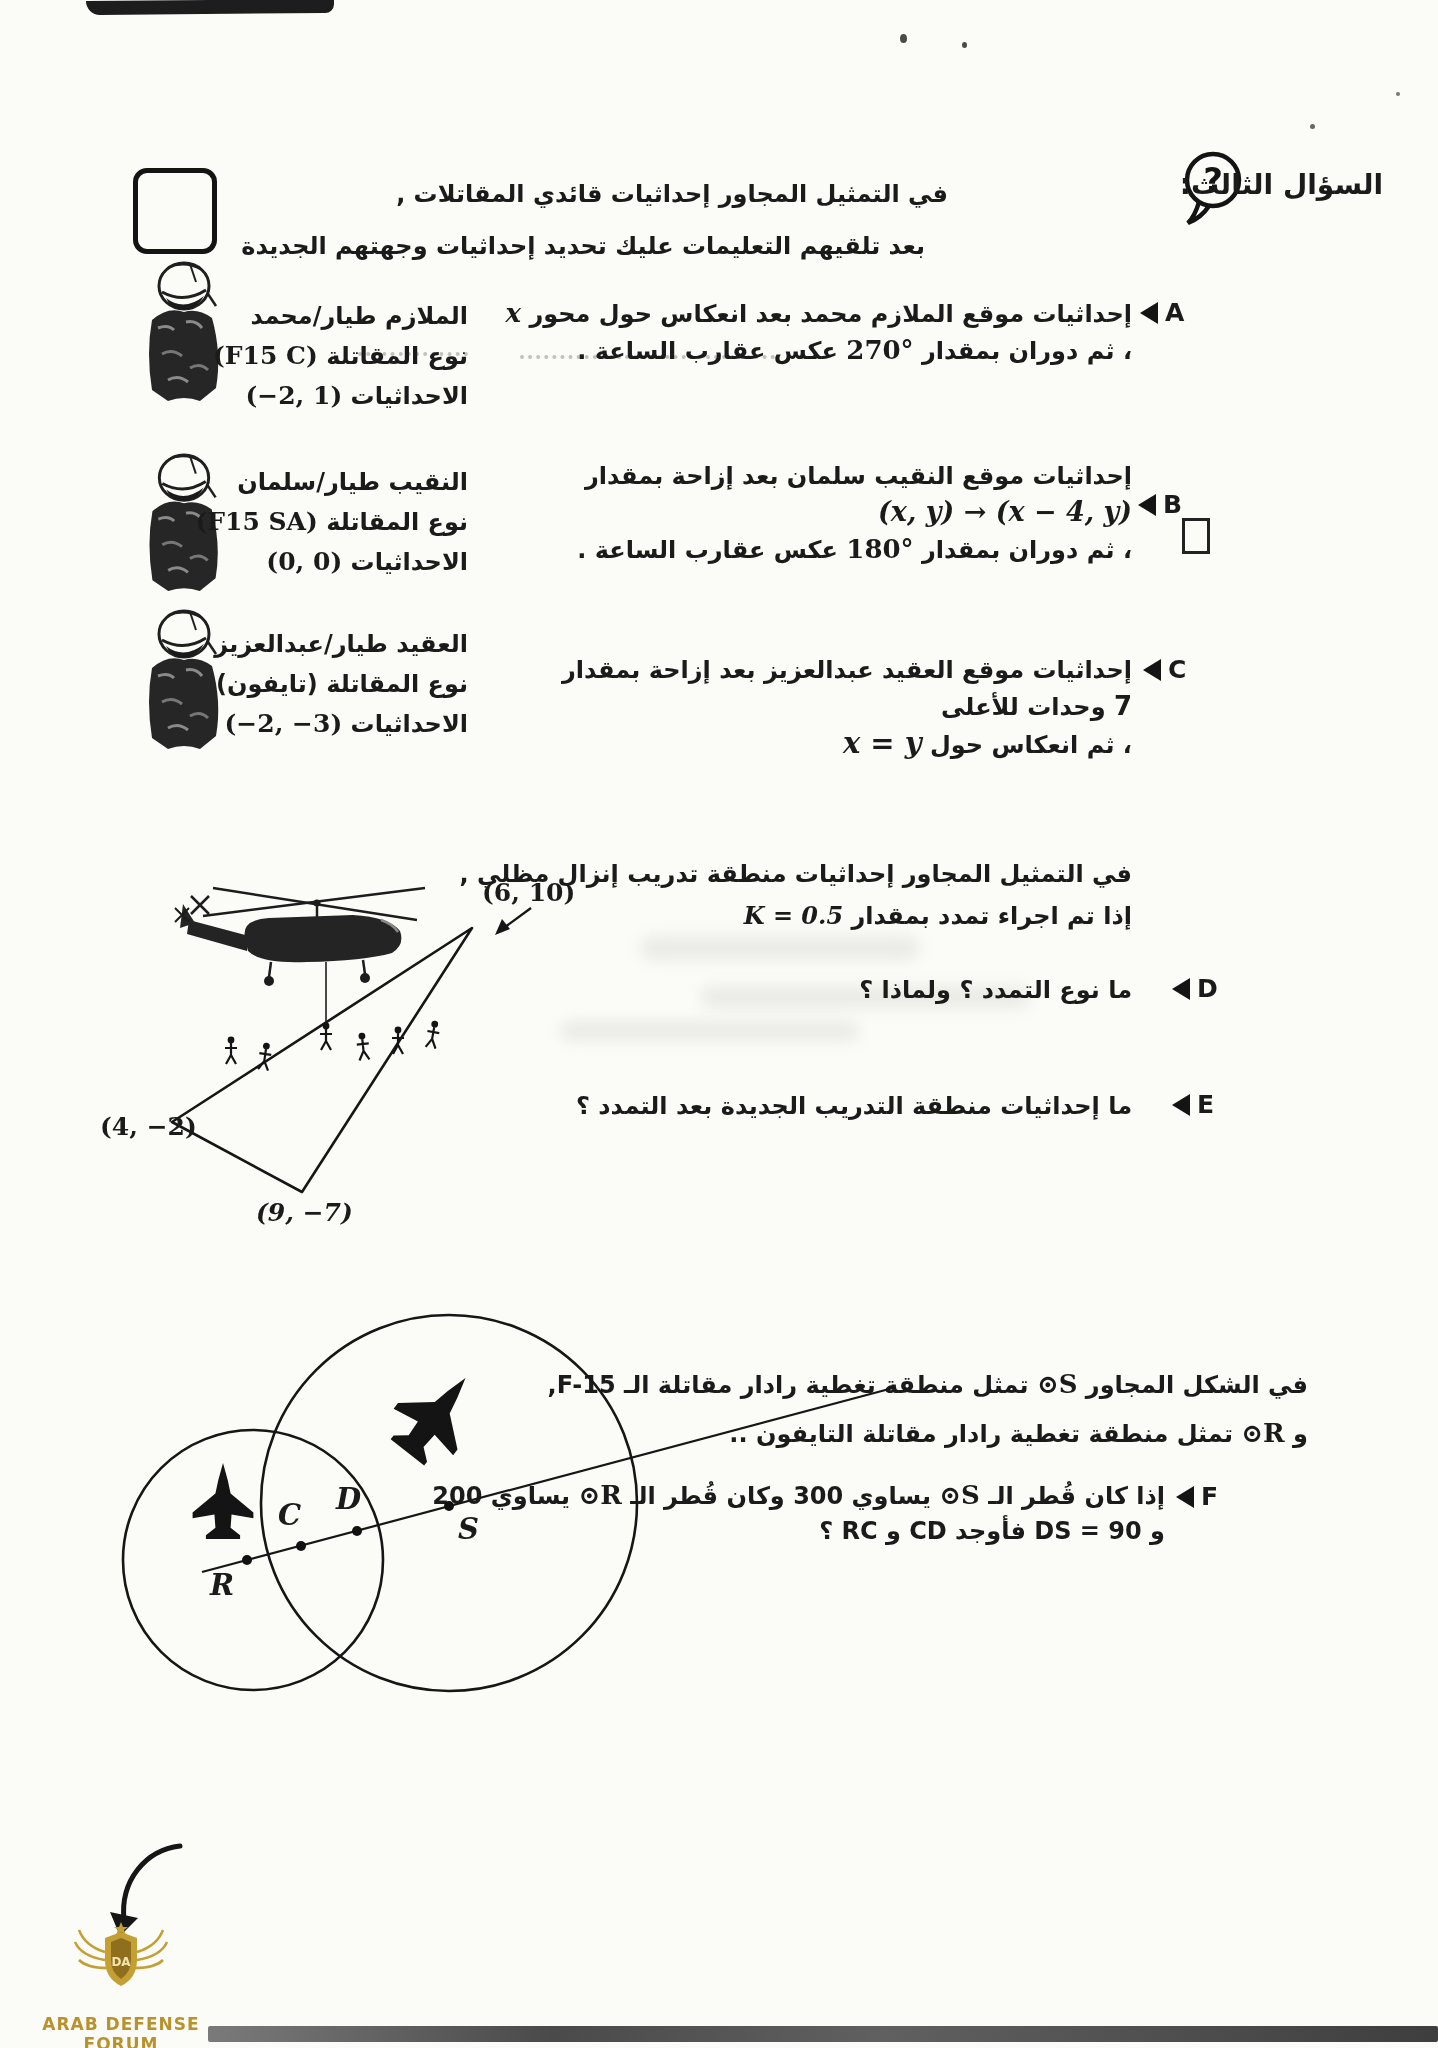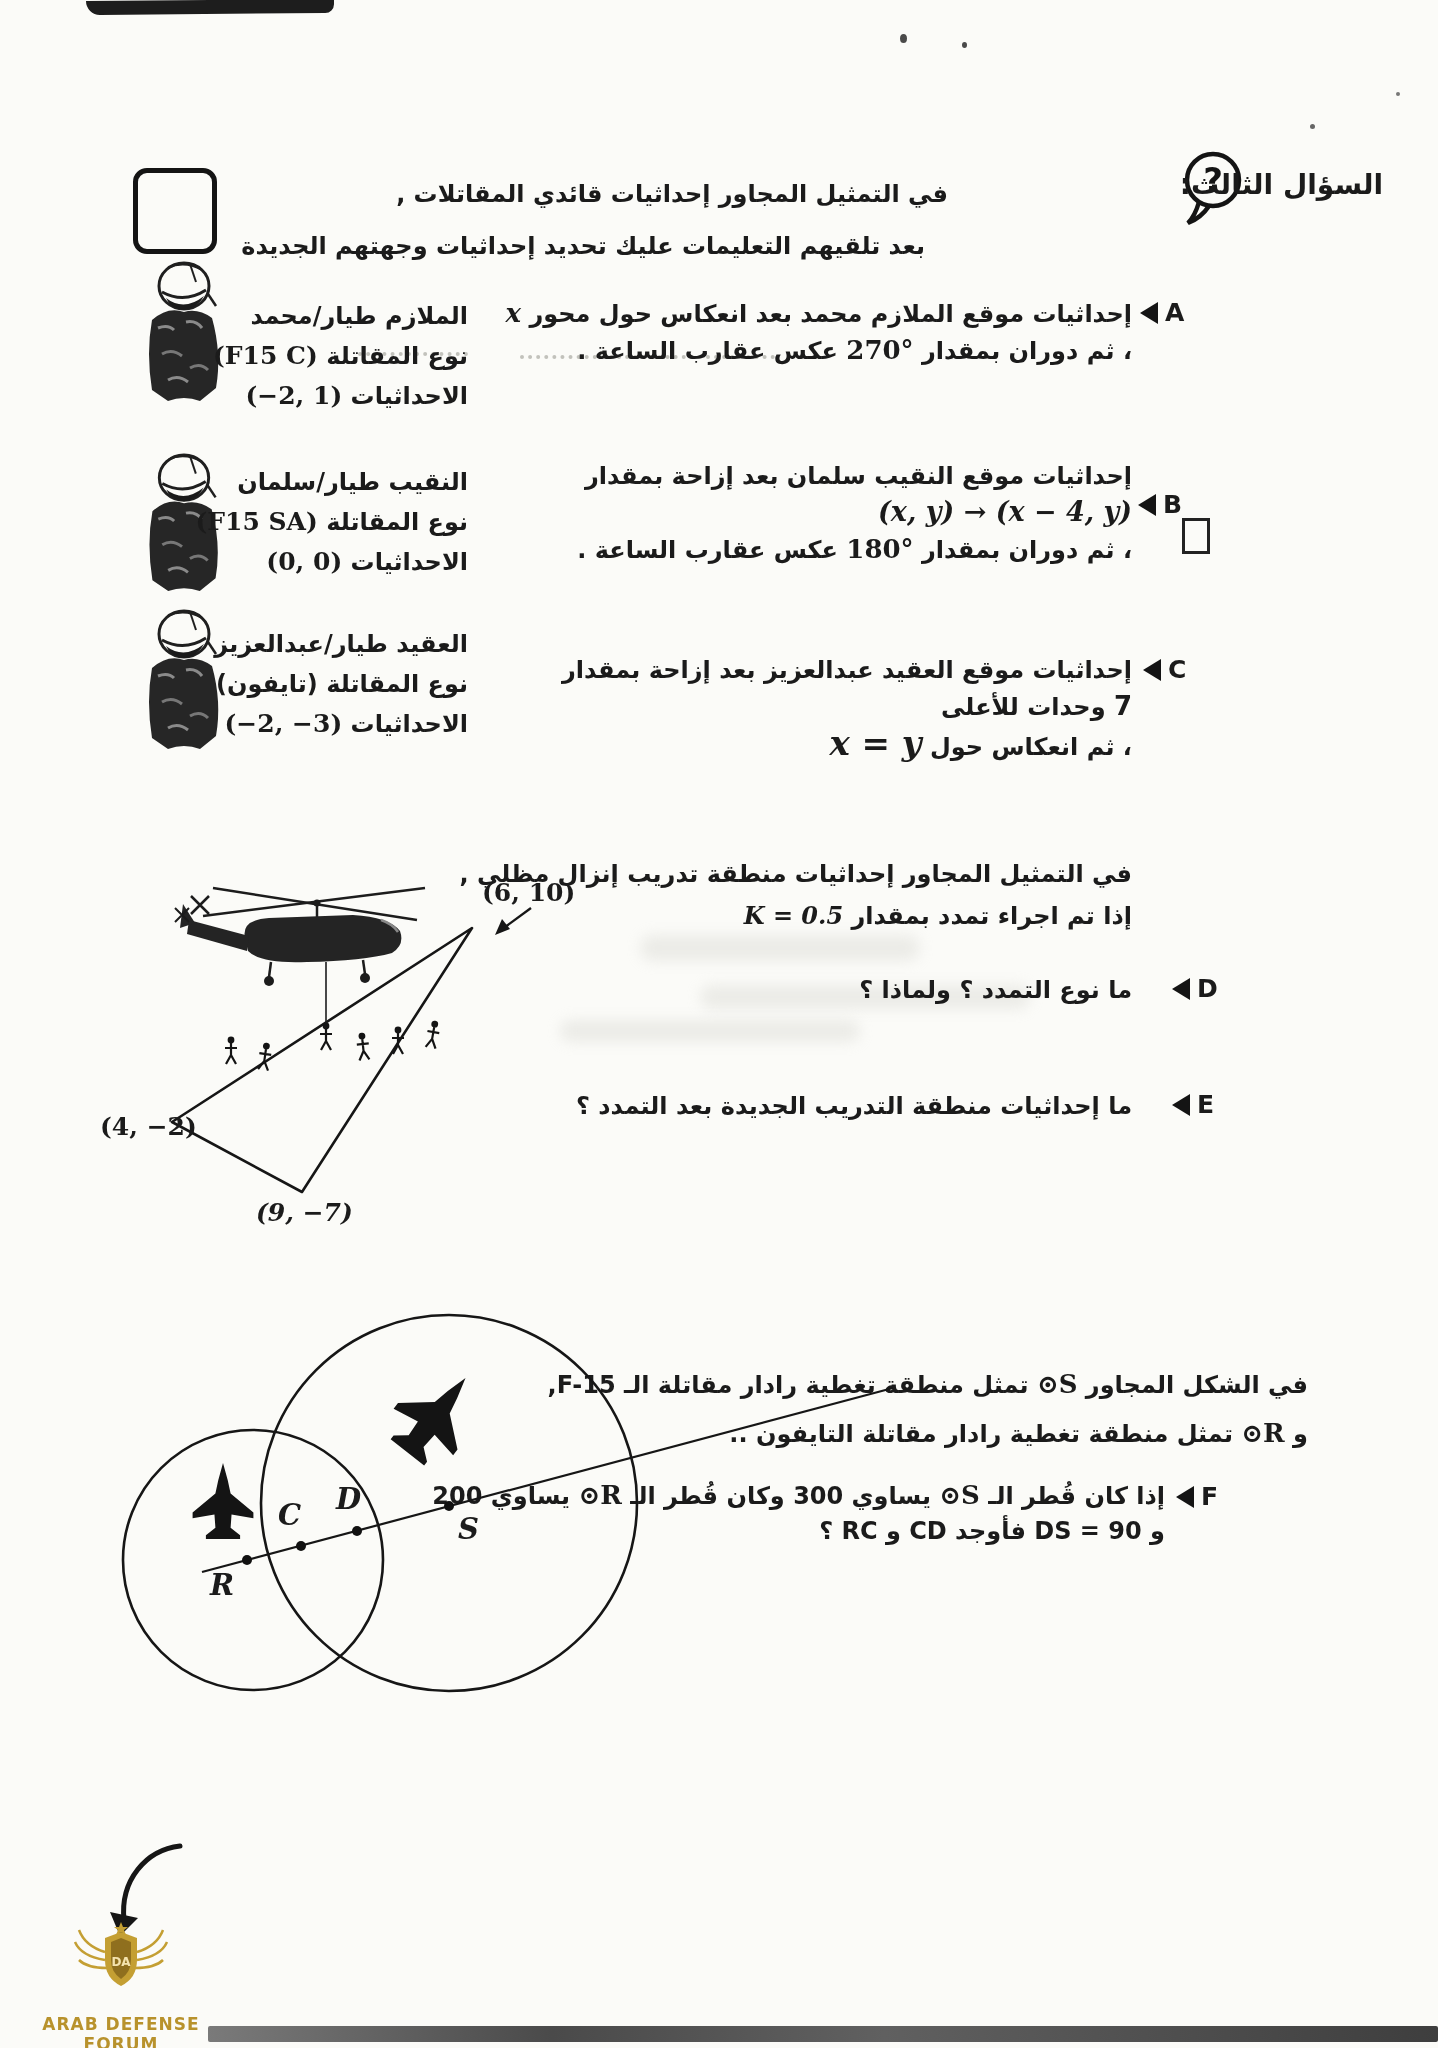--- a/index.html
+++ b/index.html
@@ -136,21 +136,21 @@
     </svg>
   <div class="ptext" style="top:624px;">
     <div class="ln">العقيد طيار/عبدالعزيز</div>
     <div class="ln"><span>نوع المقاتلة</span> <span>(تايفون)</span></div>
     <div class="ln"><span>الاحداثيات</span> <span class="math" dir="ltr">(−2, −3)</span></div>
   </div>
 
   <div class="qblock" style="top:652px;">
     <div class="ln">إحداثيات موقع العقيد عبدالعزيز بعد إزاحة بمقدار</div>
     <div class="ln" style="padding-left:120px;"><span style="font-size:26px;">7</span><span> وحدات للأعلى</span></div>
-    <div class="ln" style="padding-left:95px;"><span>، ثم انعكاس حول </span><span class="math it" dir="ltr" style="font-size:34px;">x = y</span></div>
+    <div class="ln" style="padding-left:95px;"><span>، ثم انعكاس حول </span><span class="math it" dir="ltr" style="font-size:29px;">x = y</span></div>
   </div>
   <div class="marker" style="left:1143px;top:655px;">
     <span class="tri"></span>
     <span class="mletter">C</span>
   </div>
 
   <div class="qblock" style="top:856px;">
     <div class="ln">في التمثيل المجاور إحداثيات منطقة تدريب إنزال مظلي ,</div>
     <div class="ln" style="margin-top:6px;"><span>إذا تم اجراء تمدد بمقدار </span><span class="math it" dir="ltr" style="font-size:24px;">K = 0.5</span></div>
   </div>

